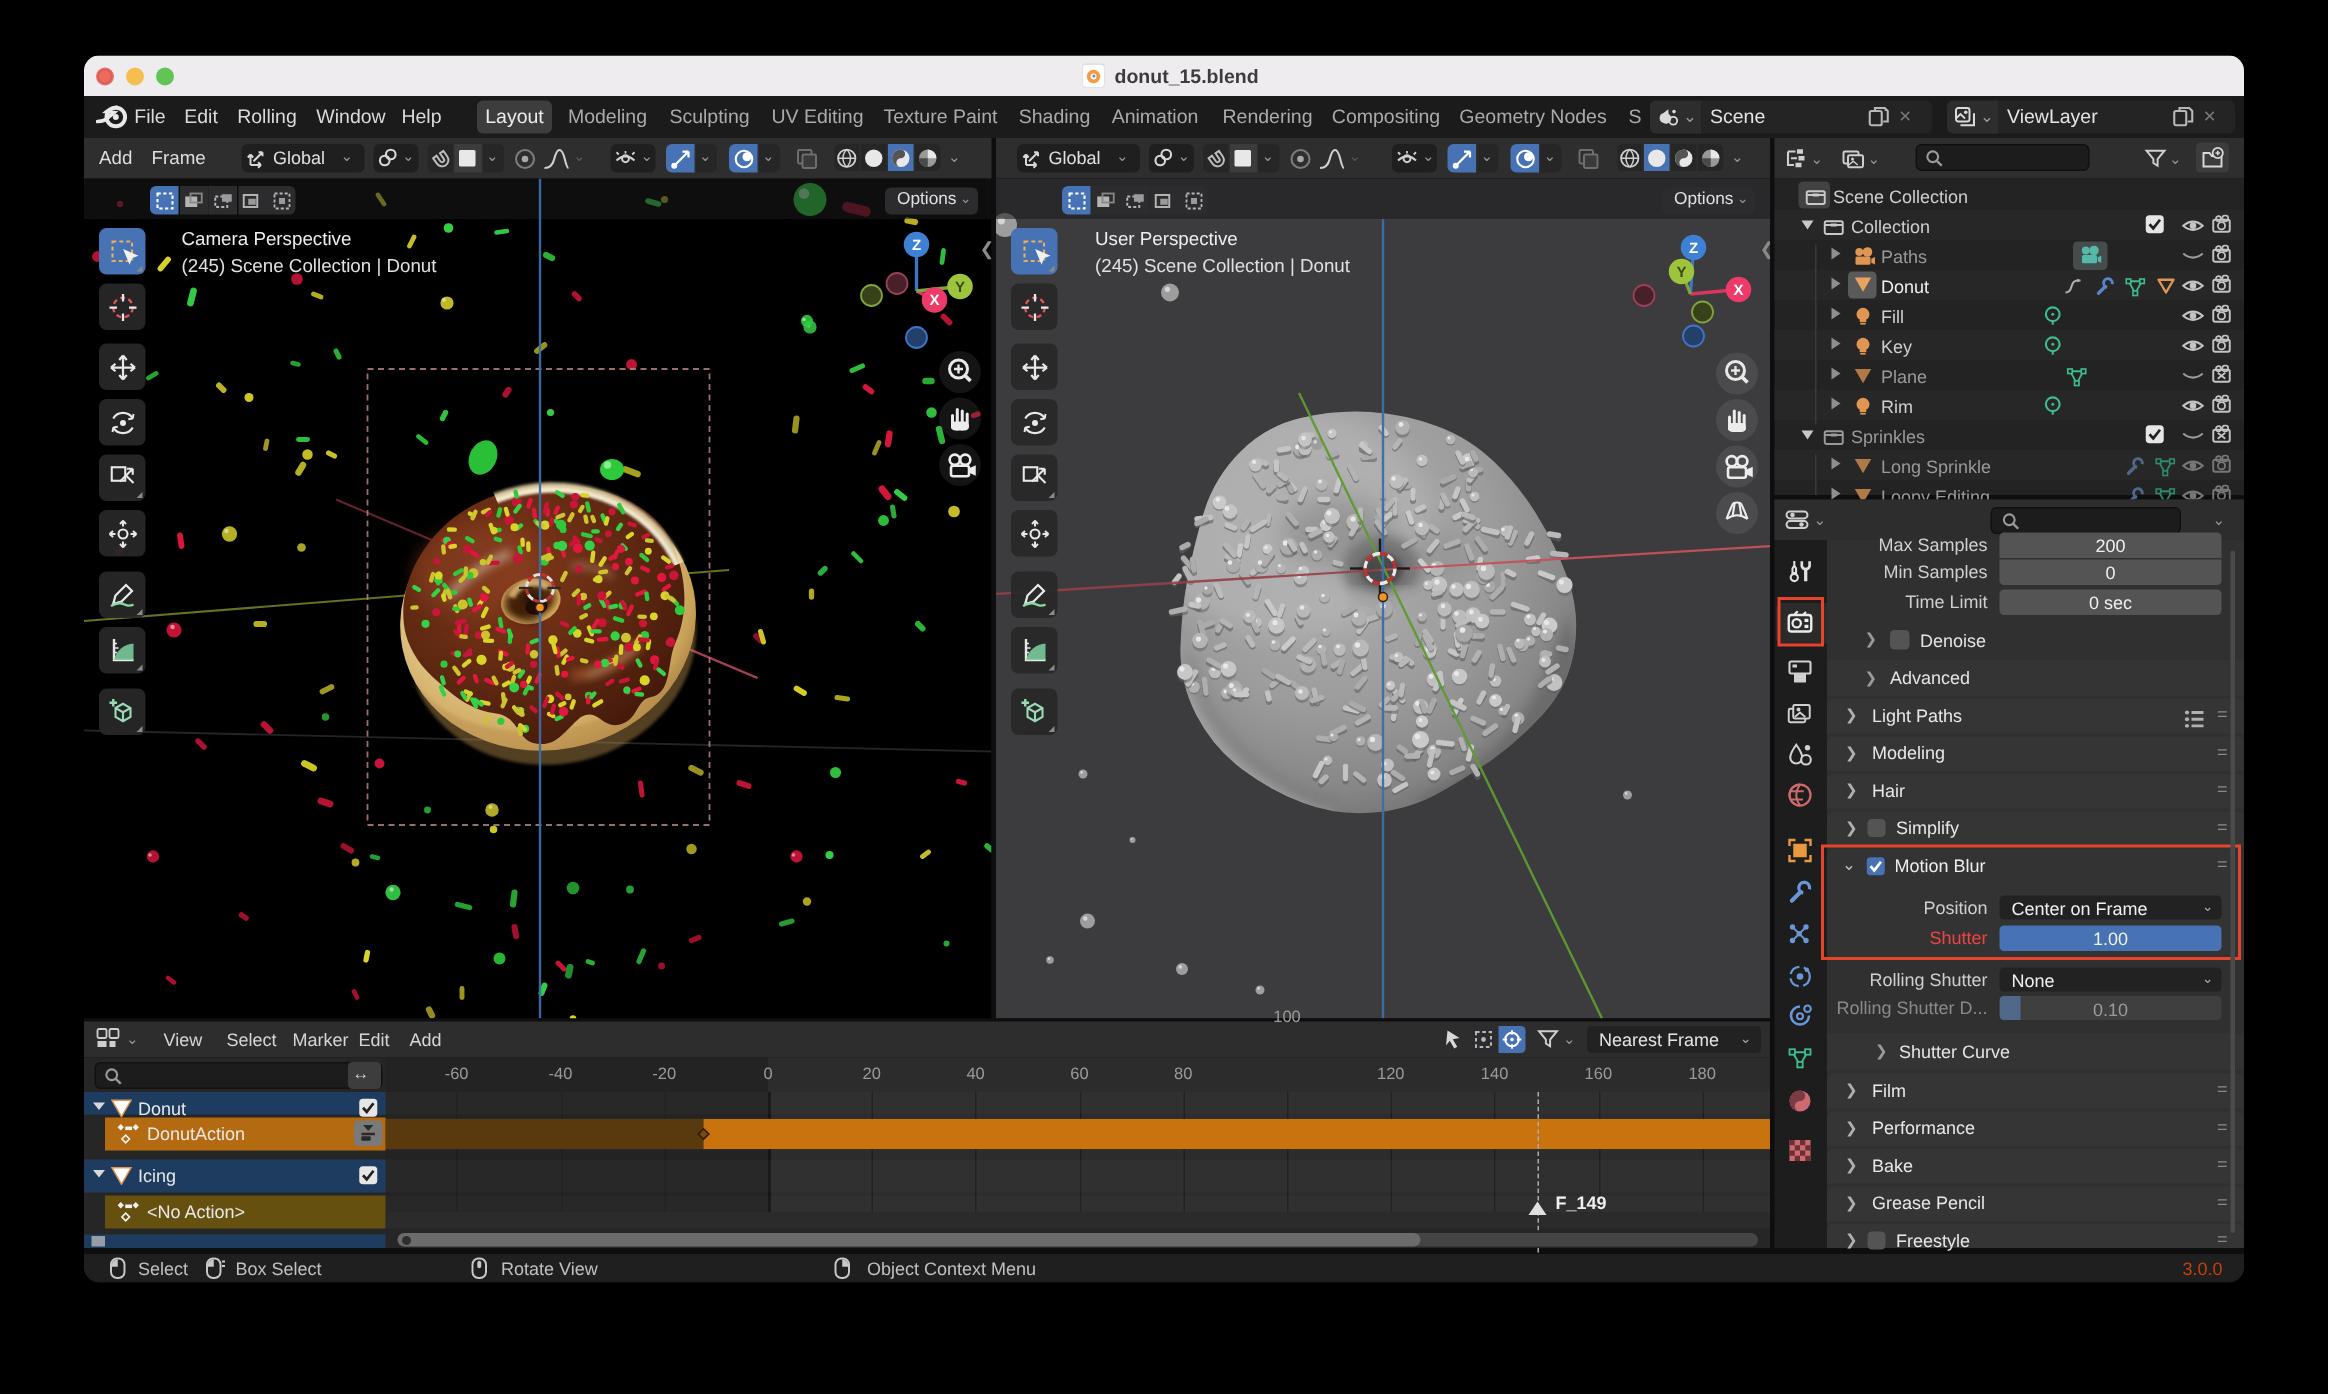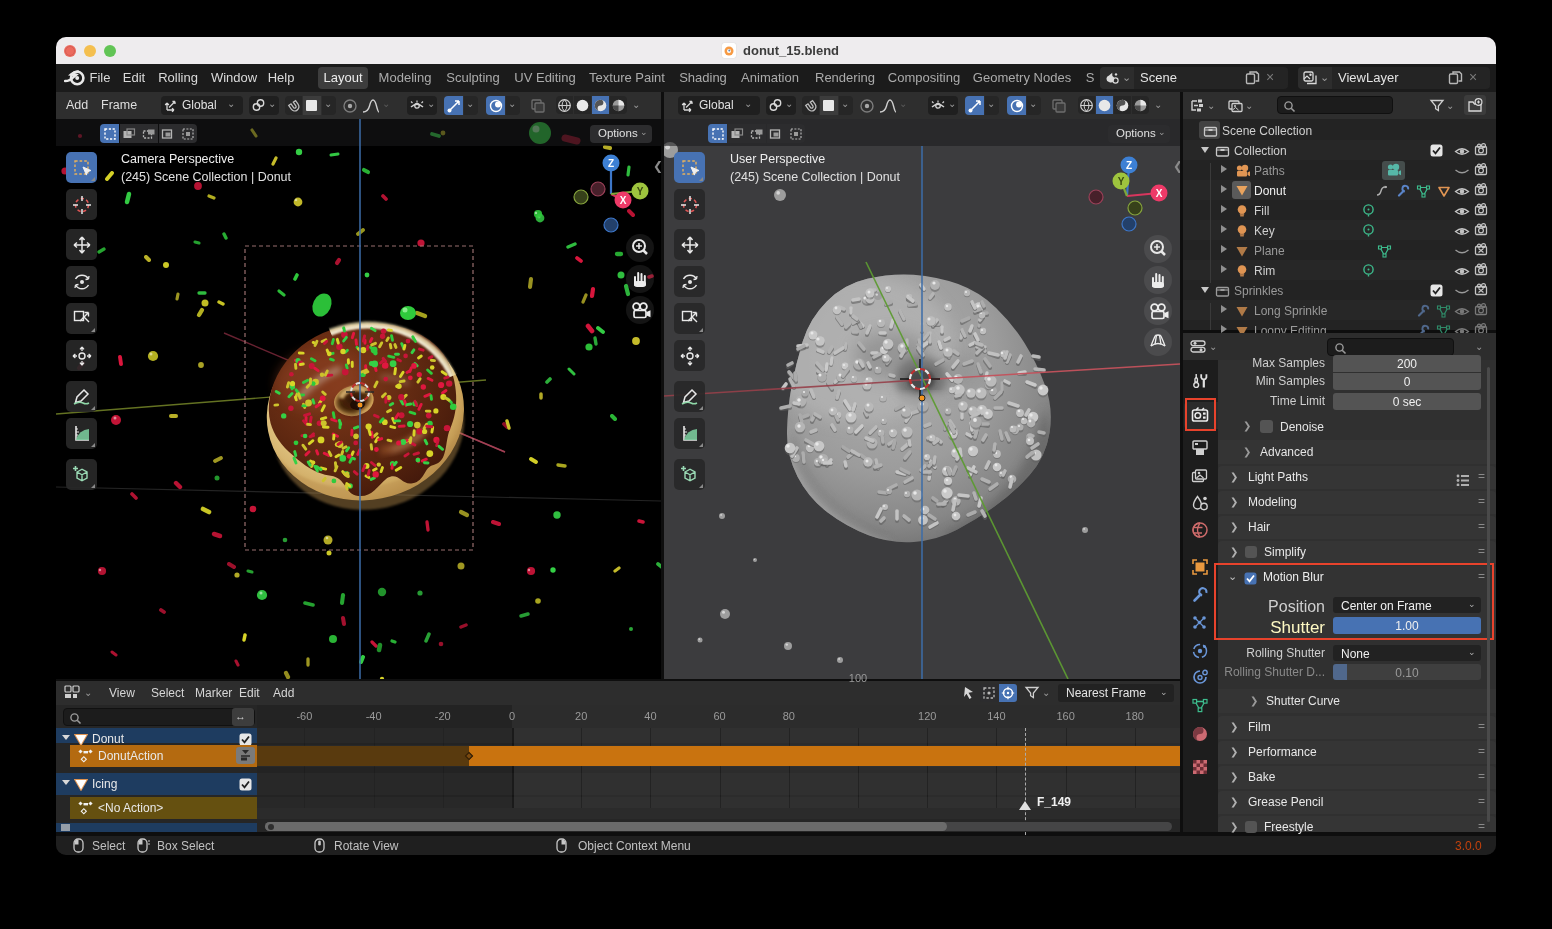--- a/index.html
+++ b/index.html
@@ -2136,24 +2136,24 @@
     <div class="txt" style="left:1172px;top:533px;font-size:11px;color:#c0c0c0">⌄</div>
     <div class="abs" style="left:1188px;top:534px"><svg width="13" height="13" viewBox="0 0 13 13" style="" xmlns="http://www.w3.org/2000/svg">
         <rect x="0.5" y="0.5" width="12" height="12" rx="2.5" fill="#4772b3"></rect>
         <path d="M3 6.5 l2.5 2.8 L10 3.5" stroke="#fff" stroke-width="1.8" fill="none"></path>
       </svg></div>
     <div class="txt" style="left:1207px;top:533px;font-size:12px;color:#ededed">Motion Blur</div>
     <div class="txt" style="left:1422px;top:532px;font-size:12px;color:#8a8a8a">=</div>
     <div class="abs" style="left:1277px;top:560px;width:148px;height:16px;background:#222222;border-radius:3px"></div>
     <div class="txt" style="left:1285px;top:561.5px;font-size:12px;color:#f0f0f0">Center on Frame</div>
     <div class="txt" style="left:1412px;top:562px;font-size:9px;color:#b0b0b0">⌄</div>
-    <div class="txt" style="left:1117px;top:561px;width:152px;text-align:right;font-size:16px;color:#cfcfcf">Position</div>
+    <div class="txt" style="left:1117px;top:561px;width:152px;text-align:right;font-size:12px;color:#cfcfcf">Position</div>
     <div class="abs" style="left:1277px;top:580px;width:148px;height:17px;background:#4772b3;border-radius:3px"></div>
     <div class="txt" style="left:1277px;top:582px;width:148px;text-align:center;font-size:12px;color:#f0f0f0">1.00</div>
-    <div class="txt" style="left:1117px;top:581px;width:152px;text-align:right;font-size:17px;color:#fef9c3">Shutter</div>
+    <div class="txt" style="left:1117px;top:581px;width:152px;text-align:right;font-size:12px;color:#ef4444">Shutter</div>
     <div class="abs" style="left:1158px;top:526px;width:280px;height:77px;border:2.5px solid #e8432c"></div>
     <div class="abs" style="left:1277px;top:608px;width:148px;height:16px;background:#222222;border-radius:3px"></div>
     <div class="txt" style="left:1285px;top:609.5px;font-size:12px;color:#f0f0f0">None</div>
     <div class="txt" style="left:1412px;top:610px;font-size:9px;color:#b0b0b0">⌄</div>
     <div class="txt" style="left:1117px;top:609px;width:152px;text-align:right;font-size:12px;color:#cfcfcf">Rolling Shutter</div>
     <div class="abs" style="left:1277px;top:627px;width:148px;height:16px;background:#3f3f3f;border-radius:3px;overflow:hidden">
       <div style="position:absolute;left:0;top:0;width:14px;height:16px;background:#50688c"></div>
     </div>
     <div class="txt" style="left:1277px;top:629px;width:148px;text-align:center;font-size:12px;color:#9a9a9a">0.10</div>
     <div class="txt" style="left:1117px;top:628px;width:152px;text-align:right;font-size:12px;color:#8a8a8a">Rolling Shutter D...</div>

